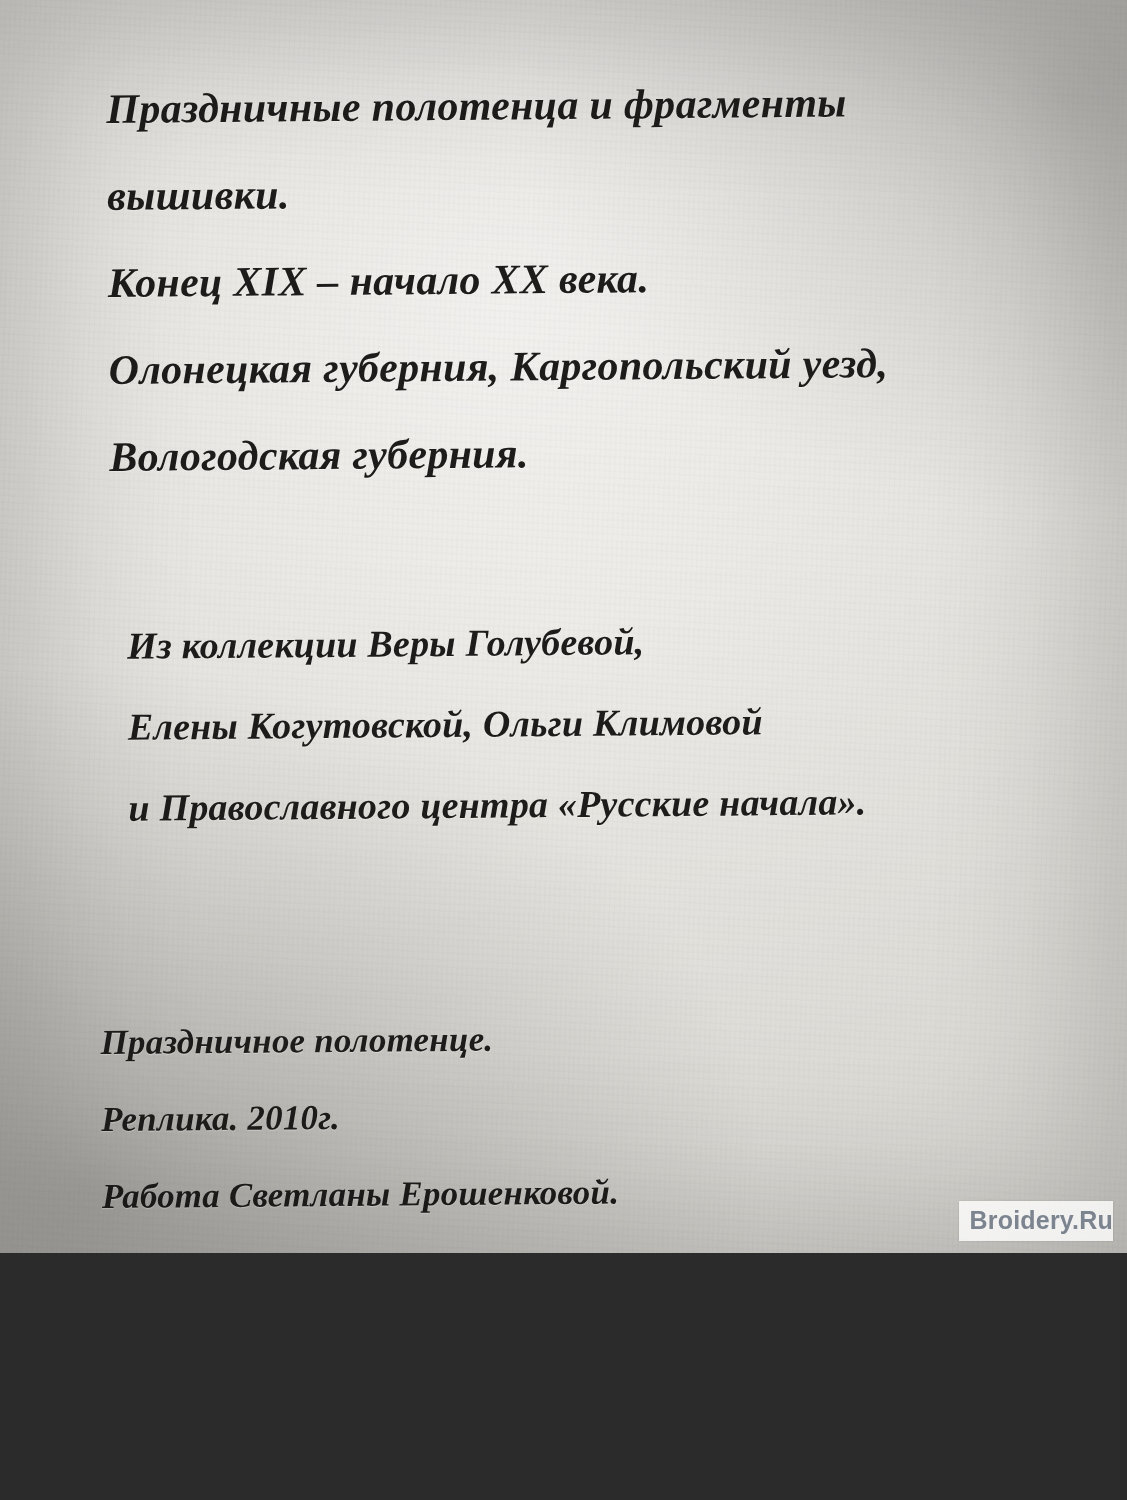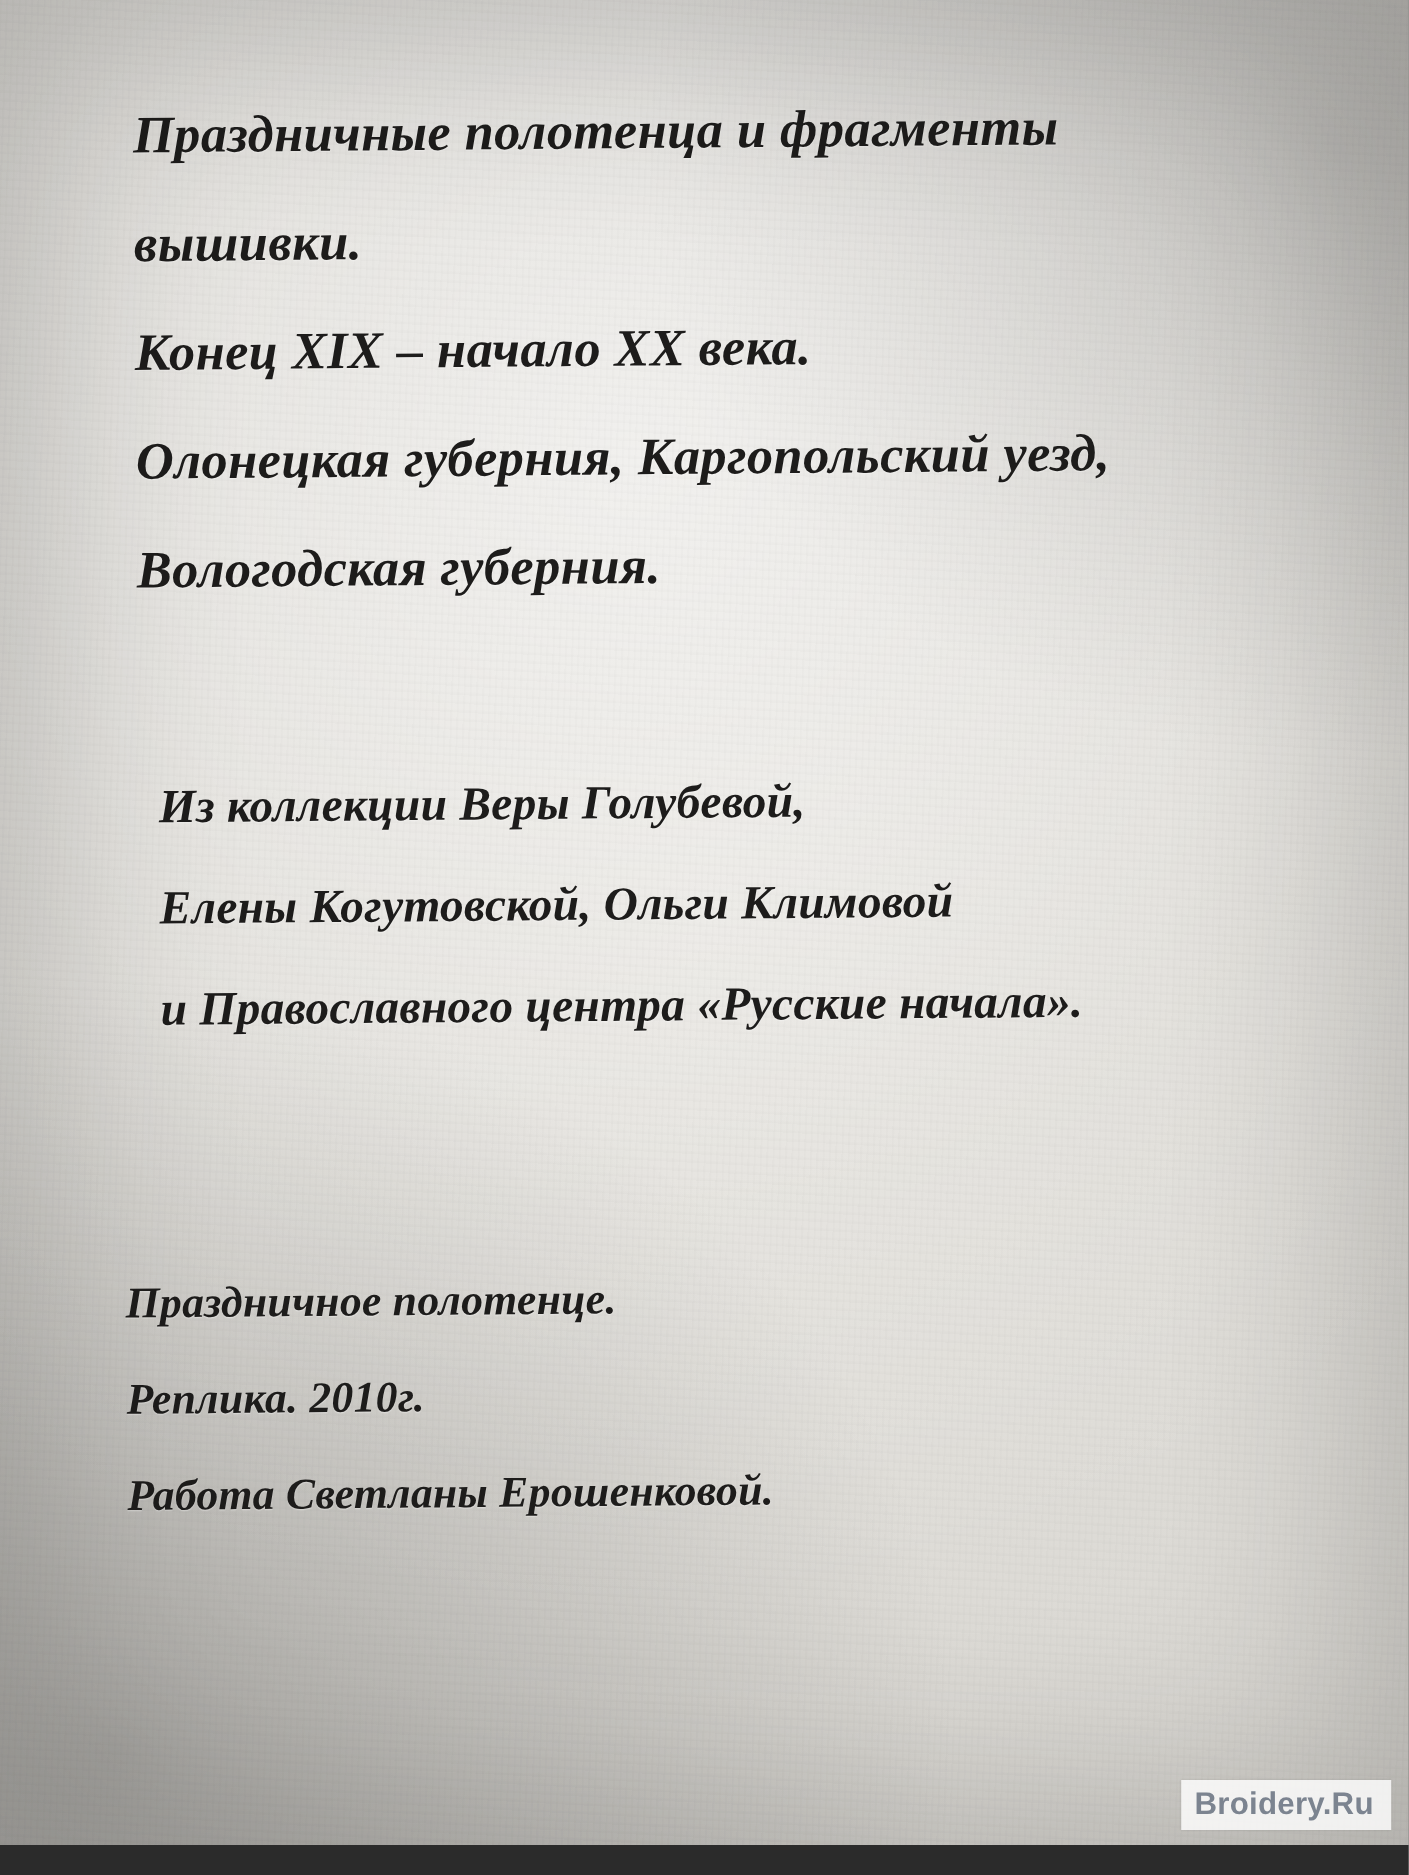--- a/index.html
+++ b/index.html
@@ -3,21 +3,21 @@
 <meta charset="utf-8">
 <style>
   html, body {
     margin: 0;
     padding: 0;
     background: #2b2b2b;
   }
   #page {
     position: relative;
     width: 1127px;
-    height: 1476px;
+    height: 1253px;
     overflow: hidden;
     background: #d8d6d1;
     font-family: "Liberation Serif", serif;
   }
   
   #paper {
     position: absolute;
     inset: 0;
     background:
       radial-gradient(120% 90% at 45% 25%, rgba(255,255,255,0.55) 0%, rgba(255,255,255,0.12) 45%, rgba(0,0,0,0.0) 70%),
@@ -82,21 +82,21 @@
     line-height: 77px;
     letter-spacing: 0.2px;
   }
   
   #watermark {
     position: absolute;
     right: 14px;
     bottom: 12px;
     background: rgba(255,255,255,0.80);
     border-radius: 0;
-    padding: 5px 14px 6px 11px;
+    padding: 5px 0 6px 11px;
     font-family: "Liberation Sans", sans-serif;
     font-size: 25px;
     font-weight: 700;
     color: #7c8490;
     letter-spacing: 0.2px;
     box-shadow: 0 0 2px rgba(0,0,0,0.12);
   }
 </style>
 </head>
 <body>

